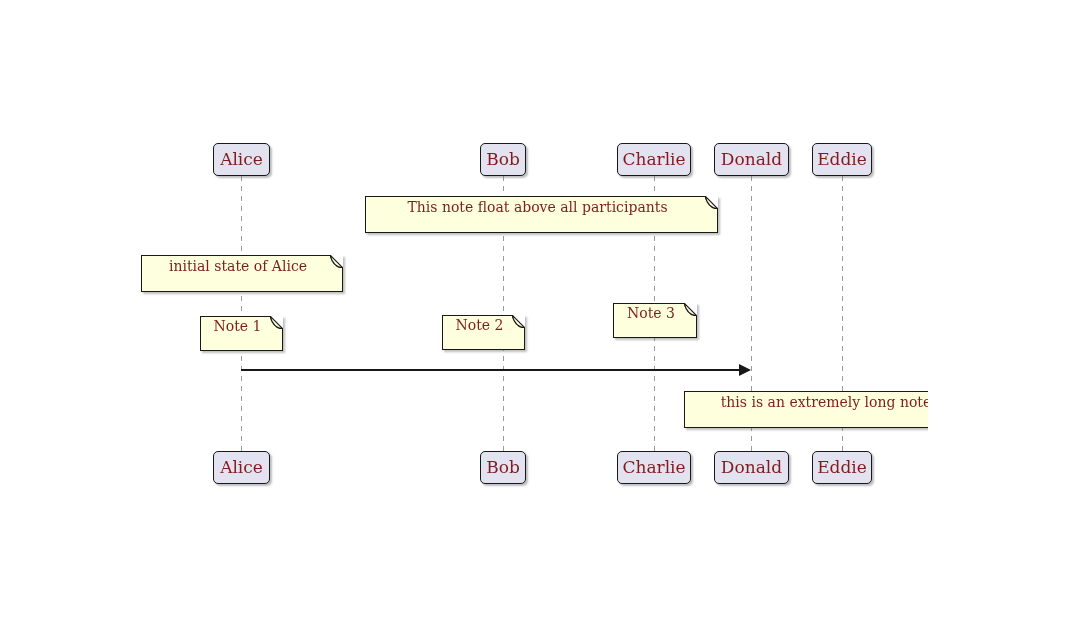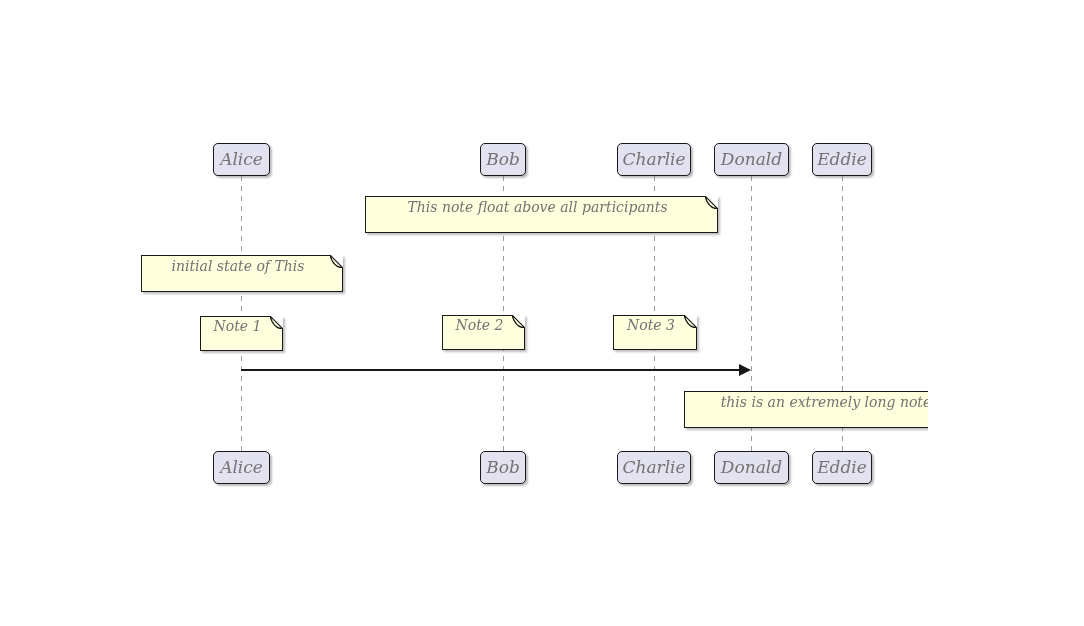--- a/index.html
+++ b/index.html
@@ -1,18 +1,18 @@
 <!DOCTYPE html>
 <html><head>
 <meta charset="utf-8">
 <style>
   html,body{margin:0;padding:0;background:#ffffff;}
   #canvas{
     position:relative;width:928px;height:626px;background:#ffffff;overflow:hidden;
-    font-family:"DejaVu Serif","Liberation Serif",serif;color:#737373;font-style:italic;
+    font-family:"DejaVu Serif","Liberation Serif",serif;color:#7f1d1d;
   }
   .lifeline{
     position:absolute;top:176px;height:275px;width:1px;z-index:1;
     background:repeating-linear-gradient(to bottom,#9b9b9b 0 5px,transparent 5px 10px);
   }
   .participant{
     position:absolute;height:33px;box-sizing:border-box;z-index:3;
     background:#E2E2F0;border:1.5px solid #181818;border-radius:5px;
     display:flex;align-items:center;justify-content:center;
     font-size:17px;line-height:1;box-shadow:2px 2px 2px rgba(110,110,110,0.45);
@@ -60,42 +60,42 @@
 
   <div class="note" style="left:365px;top:196px;width:353px">
     <span>This note float above all participants</span>
     <svg class="fold" width="13" height="13" viewBox="0 0 13 13">
       <path d="M0 0 L13 0 L13 13 Z" fill="#ffffff"></path>
       <path d="M0 0 C 2 8, 6 12.5, 13 13 Z" fill="#FEFFDD" stroke="#181818" stroke-width="1.2"></path>
     </svg>
   </div>
 
   <div class="note" style="left:141px;top:255px;width:202px">
-    <span>initial state of This</span>
+    <span>initial state of Alice</span>
     <svg class="fold" width="13" height="13" viewBox="0 0 13 13">
       <path d="M0 0 L13 0 L13 13 Z" fill="#ffffff"></path>
       <path d="M0 0 C 2 8, 6 12.5, 13 13 Z" fill="#FEFFDD" stroke="#181818" stroke-width="1.2"></path>
     </svg>
   </div>
 
   <div class="note" style="left:200px;top:316px;width:83px;height:35px">
     <span>Note 1</span>
     <svg class="fold" width="13" height="13" viewBox="0 0 13 13">
       <path d="M0 0 L13 0 L13 13 Z" fill="#ffffff"></path>
       <path d="M0 0 C 2 8, 6 12.5, 13 13 Z" fill="#FEFFDD" stroke="#181818" stroke-width="1.2"></path>
     </svg>
   </div>
   <div class="note" style="left:442px;top:315px;width:83px;height:35px">
     <span>Note 2</span>
     <svg class="fold" width="13" height="13" viewBox="0 0 13 13">
       <path d="M0 0 L13 0 L13 13 Z" fill="#ffffff"></path>
       <path d="M0 0 C 2 8, 6 12.5, 13 13 Z" fill="#FEFFDD" stroke="#181818" stroke-width="1.2"></path>
     </svg>
   </div>
-  <div class="note" style="left:613px;top:315px;width:84px;height:35px">
+  <div class="note" style="left:613px;top:303px;width:84px;height:35px">
     <span>Note 3</span>
     <svg class="fold" width="13" height="13" viewBox="0 0 13 13">
       <path d="M0 0 L13 0 L13 13 Z" fill="#ffffff"></path>
       <path d="M0 0 C 2 8, 6 12.5, 13 13 Z" fill="#FEFFDD" stroke="#181818" stroke-width="1.2"></path>
     </svg>
   </div>
 
   <div class="msg-line"></div>
   <div class="msg-head"></div>
 

